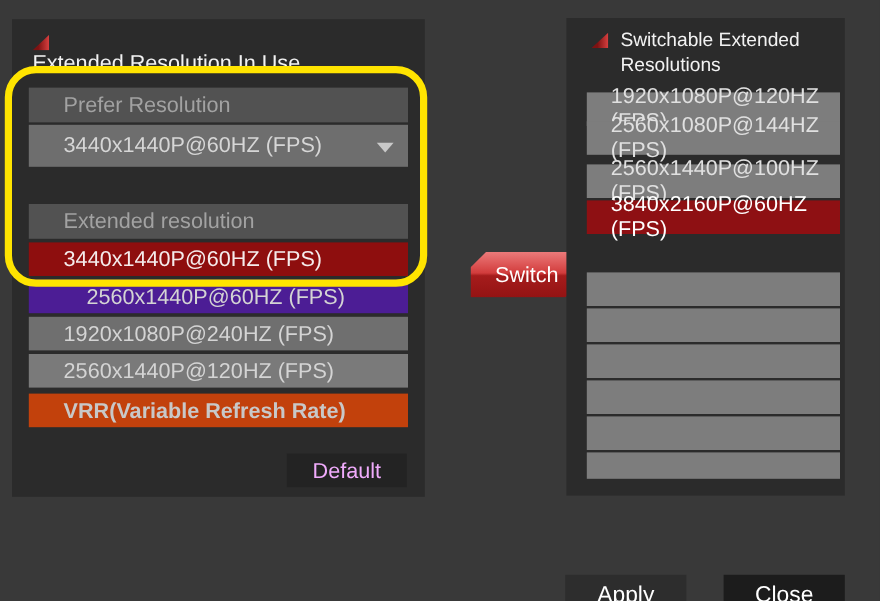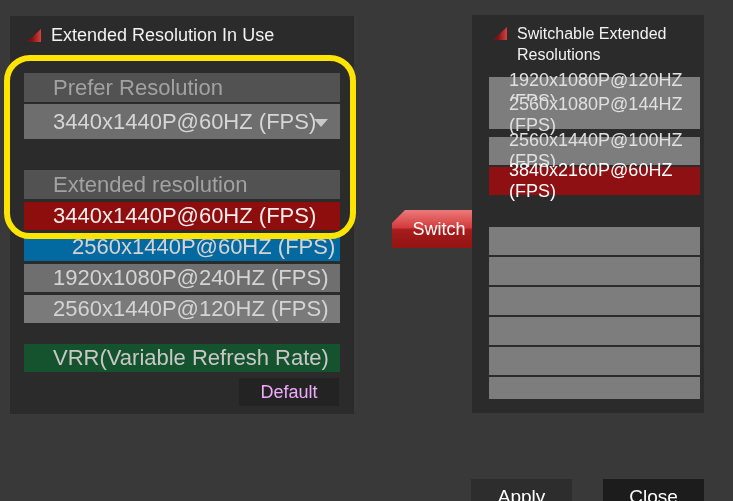--- a/index.html
+++ b/index.html
@@ -8,48 +8,48 @@
     background:#393939;
     font-family:"Liberation Sans", sans-serif;
     position:relative;
     color:#f2f2f2;
   }
   .panel { position:absolute; background:#2b2b2b; }
   #left-panel  { left:10px; top:16px; width:344px; height:398px; }
   #right-panel { left:472px; top:15px; width:232px; height:398px; }
 
   .panel-header { position:absolute; display:flex; align-items:flex-start; }
-  #left-panel .panel-header  { left:17px; top:9px;  }
+  #left-panel .panel-header  { left:17px; top:9px;flex-direction:column;  }
   #right-panel .panel-header { left:21px; top:8px; }
 
   .tri-icon {
     width:14px; height:13px; margin-top:4px; margin-right:10px;
     background:linear-gradient(to right, #7e1212 35%, #d84040 100%);
     clip-path:polygon(0 100%, 100% 100%, 100% 0);
     flex:none;
   }
   .panel-title { font-size:18px; line-height:21px; color:#f2f2f2; }
   #right-panel .panel-title { max-width:180px; font-size:16px; }
 
   
   .lrow {
     position:absolute; left:14px; width:316px; height:28px;
-    font-size:22px; display:flex; align-items:center;
+    font-size:18px; display:flex; align-items:center;
   }
   .label-bar { height:29px; background:#525252; color:#a2a2a2; padding-left:29px; }
   #prefer-label   { top:57px; }
   #prefer-select  { top:88px; height:35px; background:#6e6e6e; color:#d6d6d6;
                     padding-left:29px; cursor:pointer; }
   #extended-label { top:154px; }
   .lrow.res { padding-left:29px; color:#d4d4d4; cursor:pointer; }
   #l-sel  { top:186px; background:#8e0e0e; color:#f5ecec; }
-  #l-res0 { top:217px; background:#0369a1;padding-left:48px; }
+  #l-res0 { top:217px; background:#4c1d95;padding-left:48px; }
   #l-res1 { top:248px; background:#6f6f6f; }
   #l-res2 { top:279px; background:#7a7a7a; }
-  #l-res3 { top:328px; background:#14532d; color:#c8c8c8; }
+  #l-res3 { top:312px; background:#c2410c; color:#c8c8c8;font-weight:bold; }
 
   .chevron-down {
     position:absolute; right:12px; top:15px;
     width:0; height:0;
     border-left:7px solid transparent;
     border-right:7px solid transparent;
     border-top:8px solid #c9c9c9;
   }
 
   #default-button {

